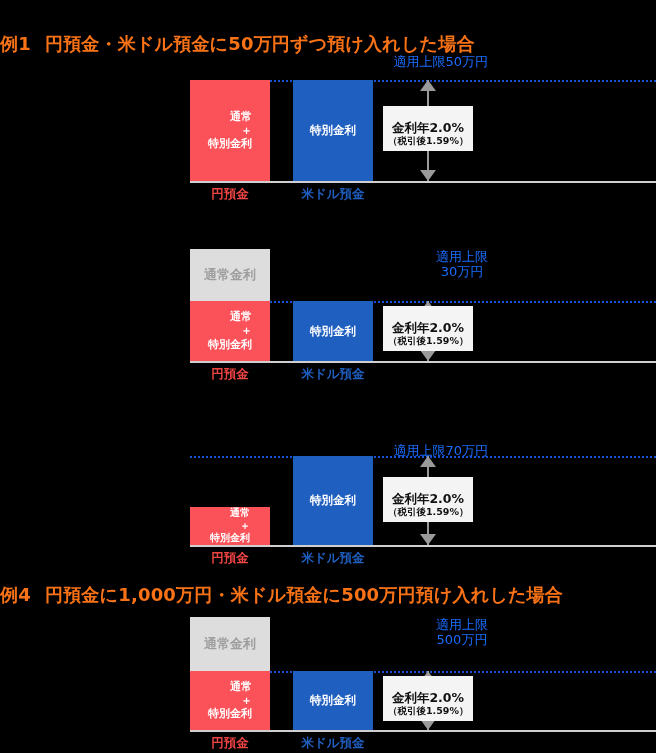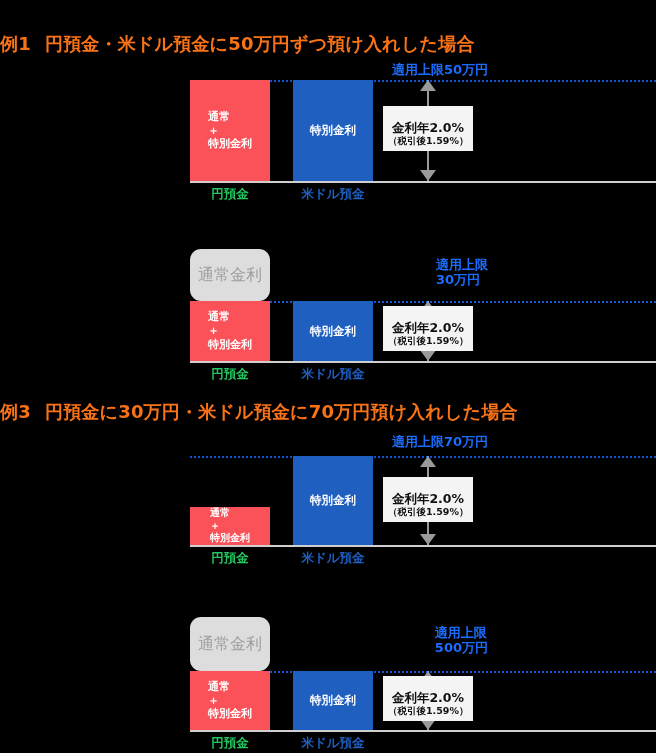--- a/index.html
+++ b/index.html
@@ -78,64 +78,62 @@
     border-top: 2px dotted #1554d8;
   }
 
   
   .bar {
     position: absolute;
     box-sizing: border-box;
     display: flex;
     align-items: center;
     justify-content: center;
-    text-align: left;
+    text-align: right;
     line-height: 1.25;
   }
   .bar-red {
     background: #fb5159;
     color: #ffffff;
     font-size: 11px;
     font-weight: bold;
   }
   .bar-blue {
     background: #1f5fc0;
     color: #ffffff;
     font-size: 11.5px;
     font-weight: bold;
   }
   .bar-gray {
     background: #dddddd;
     color: #9e9e9e;
-    font-size: 16px;
-    font-weight: normal;
-    border-radius: 11px;
+    font-size: 13px;
+    font-weight: bold;
   }
 
   
   .col-label {
     position: absolute;
     text-align: center;
     font-size: 12.5px;
     font-weight: bold;
     white-space: nowrap;
   }
-  .col-label.yen   { color: #22c55e; }
+  .col-label.yen   { color: #ef4444; }
   .col-label.usd   { color: #1f5fc0; }
 
   
   .limit-caption {
     position: absolute;
     color: #1a6dff;
     font-size: 13px;
-    font-weight: bold;
-    white-space: nowrap;
-    text-align: left;
+    font-weight: normal;
+    white-space: nowrap;
+    text-align: center;
     line-height: 1.18;
-    margin-top: 8px;
   }
 
   
   .arrow-wrap {
     position: absolute;
     width: 16px;
   }
   .arrow-shaft {
     position: absolute;
     left: 7px;
@@ -266,27 +264,24 @@
         <div class="rate-main">金利年2.0%</div>
         <div class="rate-sub">（税引後1.59%）</div>
       </div>
 
       <div class="col-label yen" style="left:20px;width:80px;top:125px;">円預金</div>
       <div class="col-label usd" style="left:123px;width:80px;top:125px;">米ドル預金</div>
     </div>
   </div>
 
   <div class="example" style="top:400px;height:170px;">
-    <div class="ex-heading">
-      <span class="ex-num">例3</span><span>円預金に30万円・米ドル預金に70万円預け入れした場合</span>
-    </div>
 
     <div class="chart" style="top:24px;height:146px;">
 
-      <div class="limit-caption" style="right:168px;top:2px;">
+      <div class="limit-caption" style="right:168px;top:19px;">
         <div>適用上限70万円</div>
       </div>
 
       <div class="limit-line" style="top:32px;"></div>
 
       <div class="baseline" style="top:121px;"></div>
 
       <div class="bar bar-red" style="left:20px;top:83px;width:80px;height:38px;">
         <span style="white-space:pre-line;font-size:10px;">通常
 ＋
@@ -307,20 +302,23 @@
         <div class="rate-main">金利年2.0%</div>
         <div class="rate-sub">（税引後1.59%）</div>
       </div>
 
       <div class="col-label yen" style="left:20px;width:80px;top:126px;">円預金</div>
       <div class="col-label usd" style="left:123px;width:80px;top:126px;">米ドル預金</div>
     </div>
   </div>
 
   <div class="example" style="top:583px;height:170px;">
+    <div class="ex-heading">
+      <span class="ex-num">例4</span><span>円預金に1,000万円・米ドル預金に500万円預け入れした場合</span>
+    </div>
 
     <div class="chart" style="top:26px;height:144px;">
 
       <div class="limit-caption" style="right:168px;top:8px;">
         <div>適用上限</div>
         <div>500万円</div>
       </div>
 
       <div class="bar bar-gray" style="left:20px;top:8px;width:80px;height:54px;">
         <span>通常金利</span>

